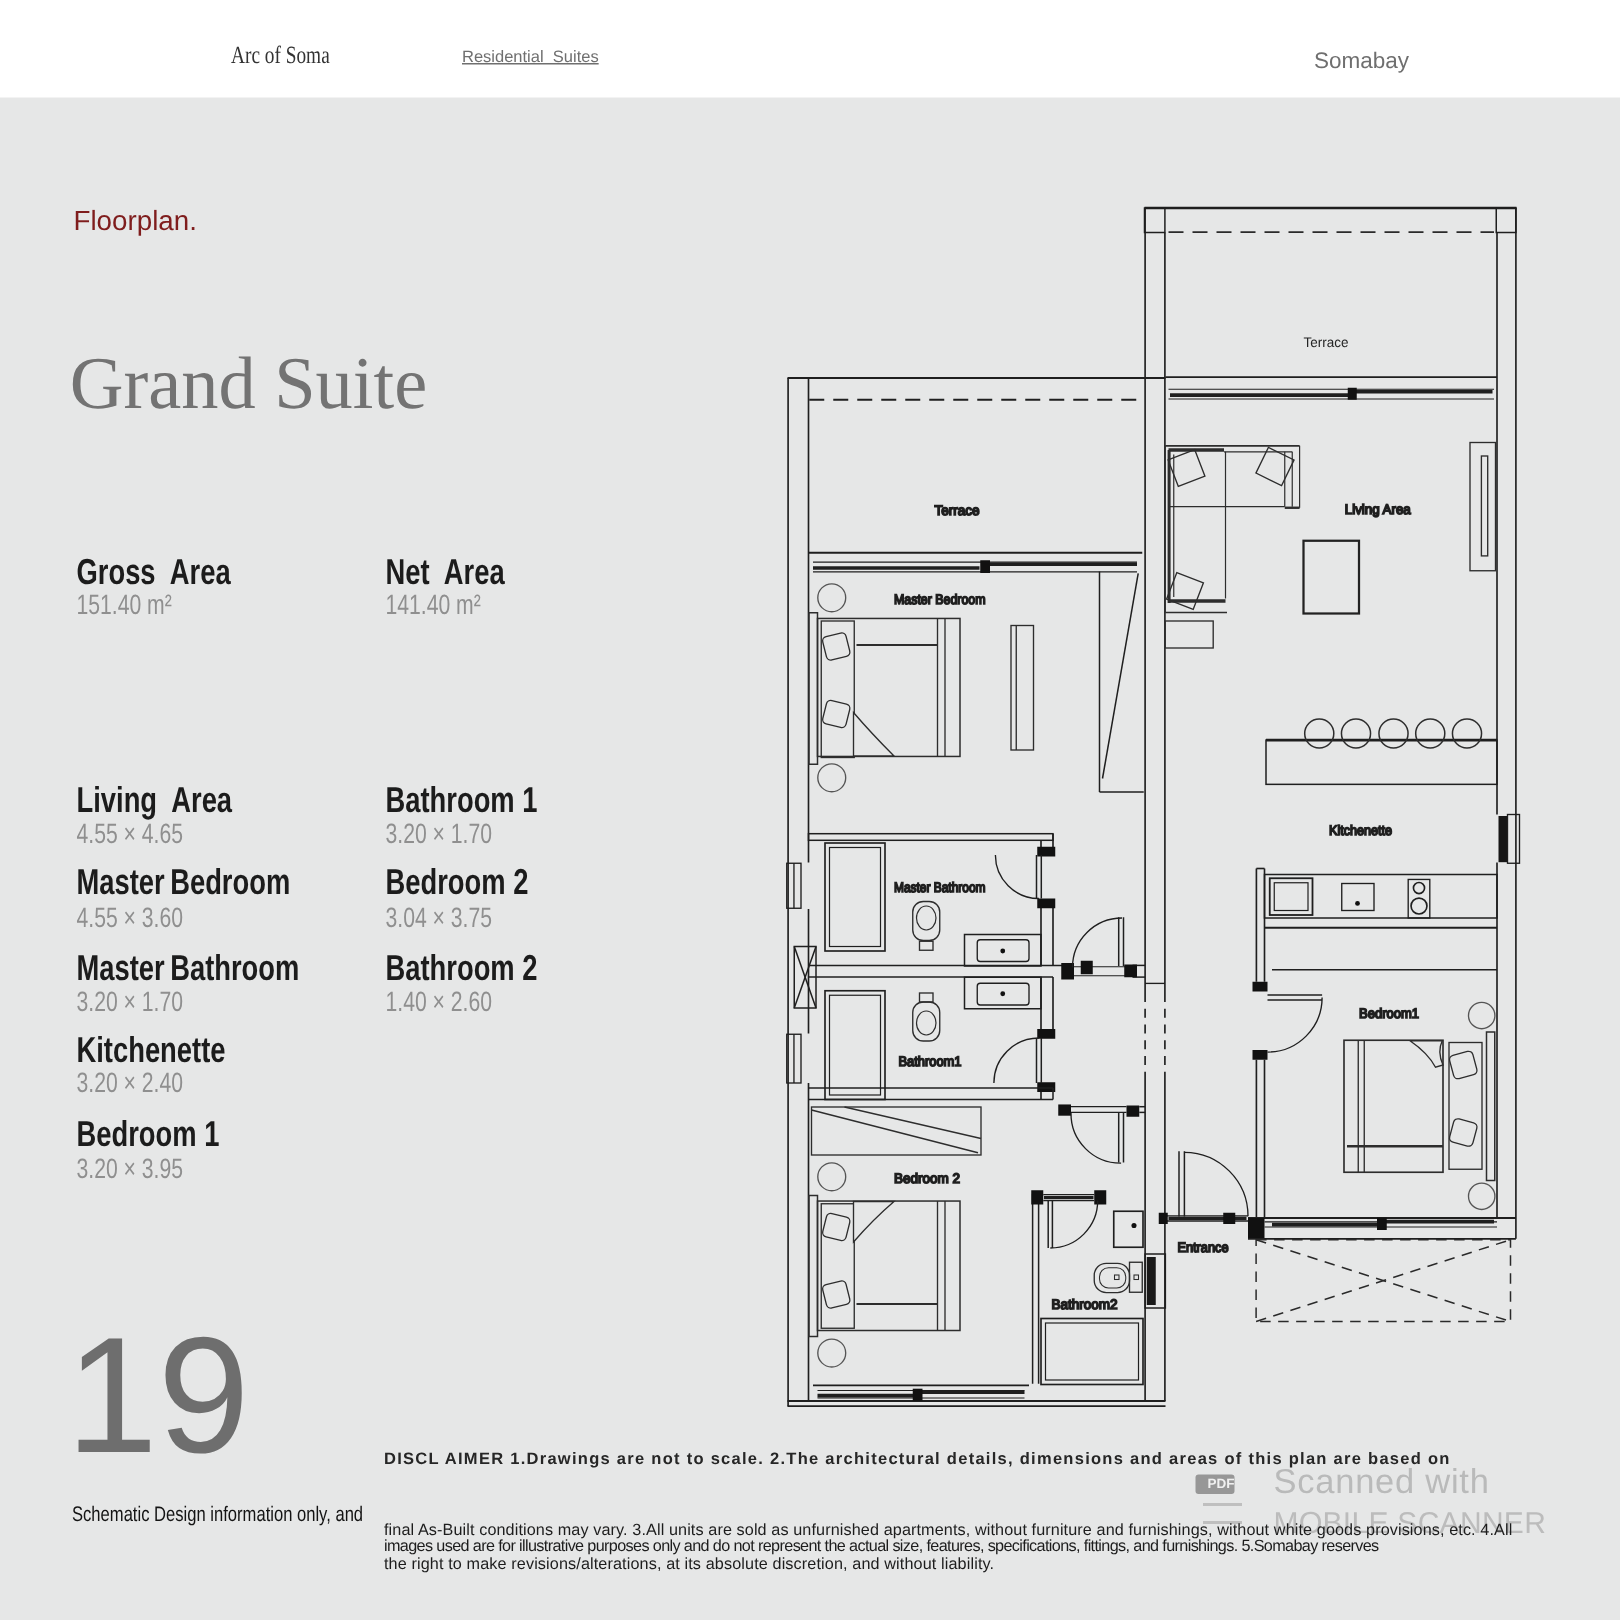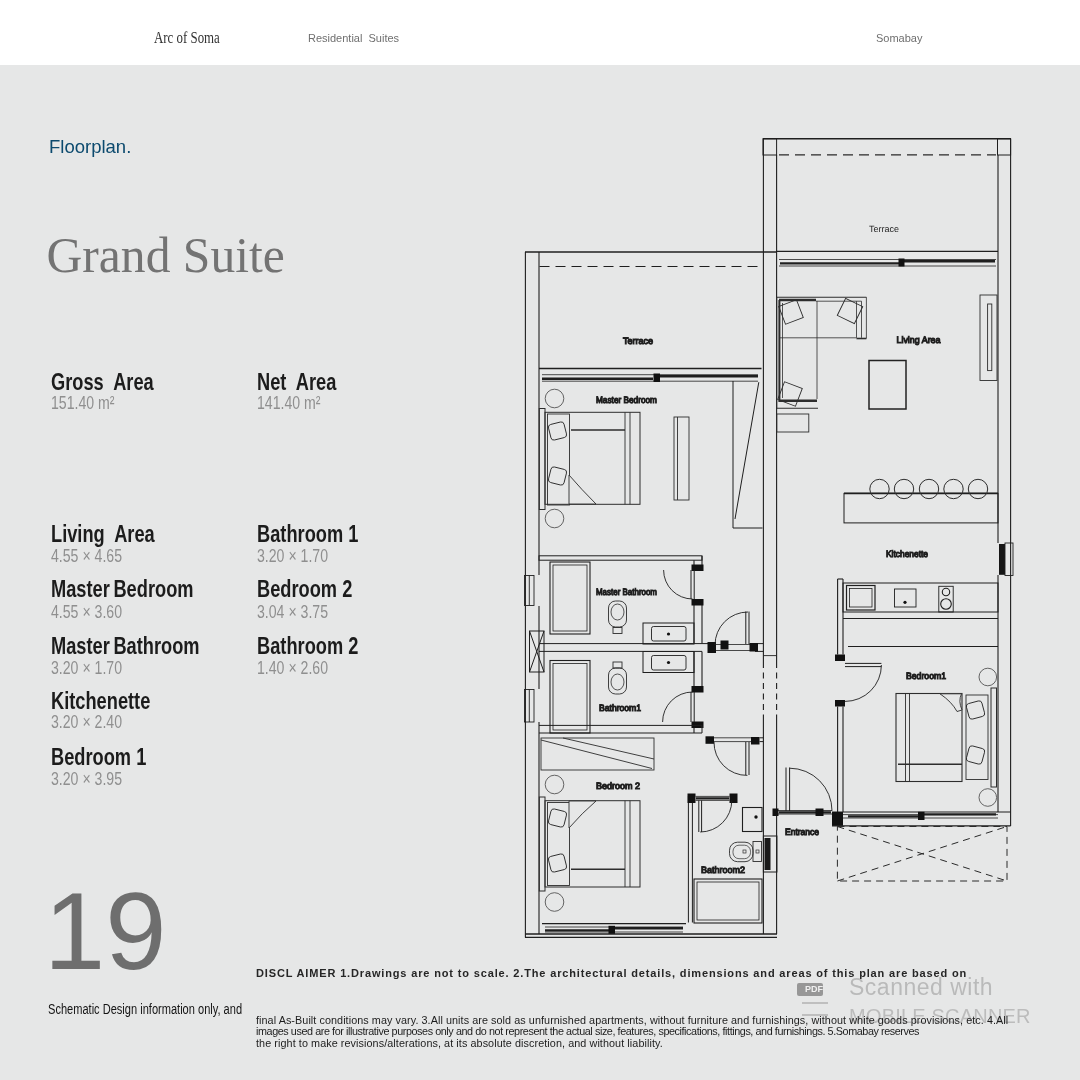--- a/index.html
+++ b/index.html
@@ -9,25 +9,25 @@
   .lbl{font-size:24px;font-weight:bold;color:#1c1c1c;transform:scale(0.76,1);transform-origin:0 0;white-space:nowrap;}
   .val{font-size:18.7px;color:#8f8f8f;transform:scale(0.755,1);transform-origin:0 0;white-space:nowrap;}
 </style>
 </head>
 <body>
 
 <div class="abs" style="left:0;top:0;width:1080px;height:65px;background:#ffffff;"></div>
 
 <div class="abs" style="left:154px;top:29.9px;font-family:'Liberation Serif',serif;font-size:14px;font-weight:500;color:#333;transform:scale(0.92,1.18);transform-origin:0 0;white-space:nowrap;">Arc of Soma</div>
 
-<div class="abs" style="left:308px;top:32.8px;font-size:11px;color:#6f6f6f;">Residential&nbsp; Suites</div>
-
-<div class="abs" style="left:876px;top:32.8px;font-size:11px;color:#6f6f6f;">Somabay</div>
-
-<div class="abs" style="left:49px;top:138.2px;font-size:18.5px;color:#0c4a6e;">Floorplan.</div>
+<div class="abs" style="left:308px;top:32.8px;font-size:11px;color:#6f6f6f;text-decoration:underline;">Residential&nbsp; Suites</div>
+
+<div class="abs" style="left:876px;top:32.8px;font-size:15px;color:#6f6f6f;">Somabay</div>
+
+<div class="abs" style="left:49px;top:138.2px;font-size:18.5px;color:#7f1d1d;">Floorplan.</div>
 
 <div class="abs" style="left:46.5px;top:231.2px;font-family:'Liberation Serif',serif;font-size:49.6px;color:#737373;">Grand Suite</div>
 
 <div class="abs lbl" style="left:51px;top:369.6px;">Gross&nbsp; Area</div>
 
 <div class="abs val" style="left:51px;top:394px;">151.40 m²</div>
 
 <div class="abs lbl" style="left:257px;top:369.6px;">Net&nbsp; Area</div>
 
 <div class="abs val" style="left:257px;top:394px;">141.40 m²</div>

